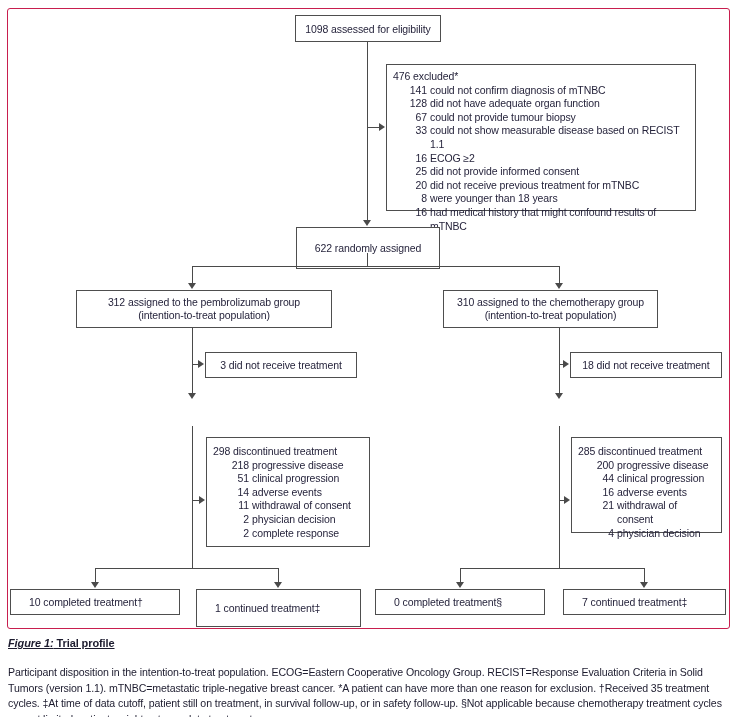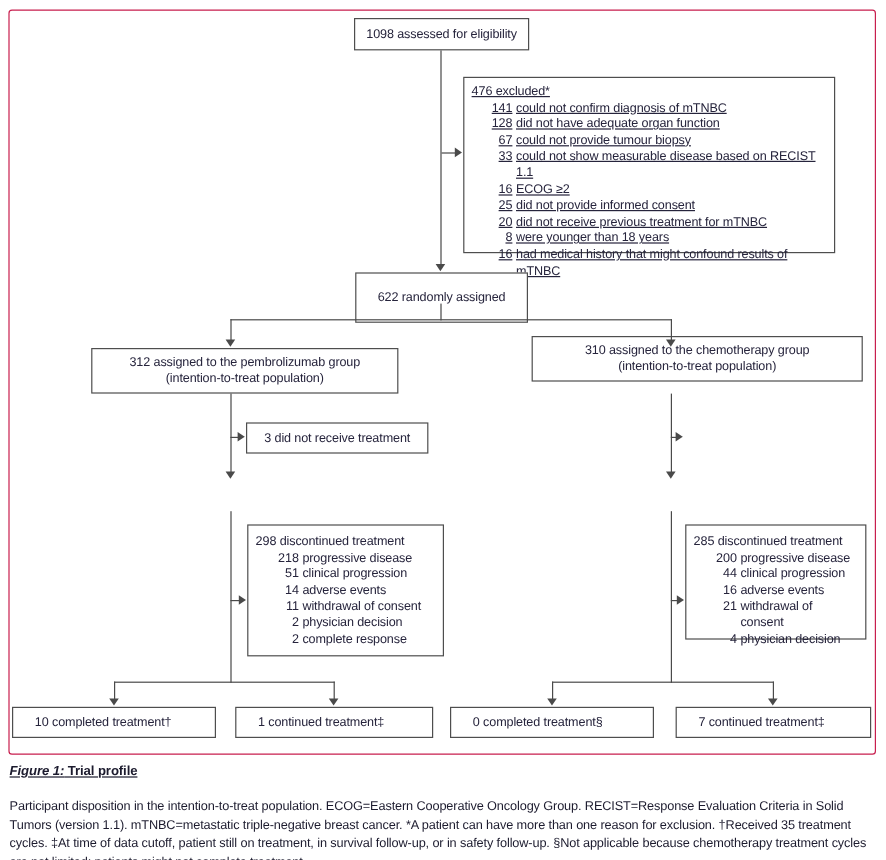--- a/index.html
+++ b/index.html
@@ -46,21 +46,21 @@
 <body>
 
 <div class="page">
 
   <div class="fig-border"></div>
 
   <div class="box center1" style="left:295px;top:15px;width:146px;height:27px;">
     <span>1098 assessed for eligibility</span>
   </div>
 
-  <div class="box multi w34" style="left:386px;top:64px;width:310px;height:147px;text-decoration:underline;">
+  <div class="box multi w34" style="left:386px;top:64px;width:310px;height:147px;">
     <div class="tline">476 excluded*</div>
     <div class="rline">
         <span class="num">141</span>
         <span class="txt">could not confirm diagnosis of mTNBC</span>
       </div>
     <div class="rline">
         <span class="num">128</span>
         <span class="txt">did not have adequate organ function</span>
       </div>
     <div class="rline">
@@ -94,28 +94,31 @@
   </div>
 
   <div class="box center1" style="left:296px;top:227px;width:144px;height:42px;">
     <span>622 randomly assigned</span>
   </div>
 
   <div class="box center2" style="left:76px;top:290px;width:256px;height:38px;">
     <div>312 assigned to the pembrolizumab group</div>
     <div>(intention-to-treat population)</div>
   </div>
-  <div class="box center2" style="left:443px;top:280px;width:276px;height:38px;">
+  <div class="box center2" style="left:443px;top:290px;width:215px;height:38px;">
     <div>310 assigned to the chemotherapy group</div>
     <div>(intention-to-treat population)</div>
   </div>
 
   <div class="box center1" style="left:205px;top:352px;width:152px;height:26px;">
     <span>3 did not receive treatment</span>
   </div>
+  <div class="box center1" style="left:570px;top:352px;width:152px;height:26px;">
+    <span>18 did not receive treatment</span>
+  </div>
 
 
   <div class="box multi w36" style="left:206px;top:437px;width:164px;height:110px;padding-top:7px;">
     <div class="tline">298 discontinued treatment</div>
     <div class="rline">
         <span class="num">218</span>
         <span class="txt">progressive disease</span>
       </div>
     <div class="rline">
         <span class="num">51</span>
@@ -159,21 +162,21 @@
       </div>
     <div class="rline">
         <span class="num">4</span>
         <span class="txt">physician decision</span>
       </div>
   </div>
 
   <div class="box leftpad" style="left:10px;top:589px;width:170px;height:26px;">
     <span>10 completed treatment†</span>
   </div>
-  <div class="box leftpad" style="left:196px;top:589px;width:165px;height:26px;">
+  <div class="box leftpad" style="left:196px;top:589px;width:165px;height:38px;">
     <span>1 continued treatment‡</span>
   </div>
   <div class="box leftpad" style="left:375px;top:589px;width:170px;height:26px;">
     <span>0 completed treatment§</span>
   </div>
   <div class="box leftpad" style="left:563px;top:589px;width:163px;height:26px;">
     <span>7 continued treatment‡</span>
   </div>
 
   <div class="vline" style="left:367px;top:42px;height:179px;"></div>

